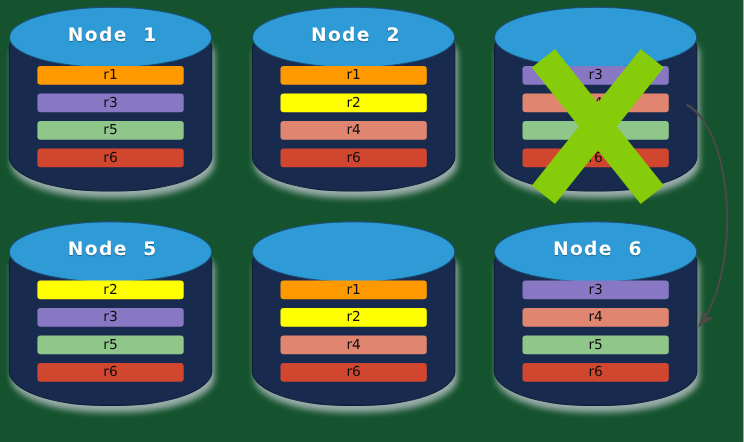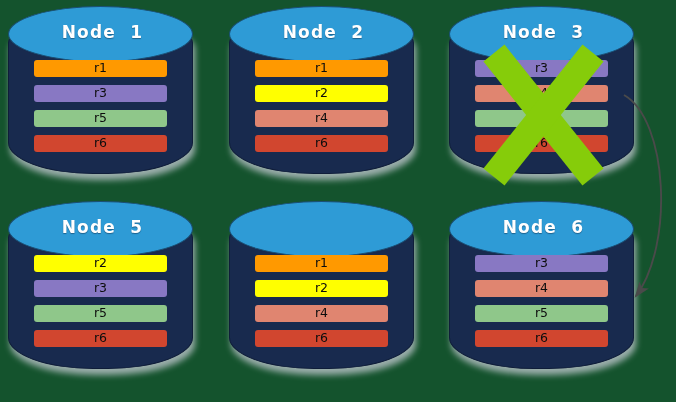--- a/index.html
+++ b/index.html
@@ -124,21 +124,20 @@
           <div class="bar" style="background: rgb(255, 153, 0); color: rgb(13, 13, 13);">r1</div>
           <div class="bar" style="background: rgb(255, 255, 0); color: rgb(13, 13, 13);">r2</div>
           <div class="bar" style="background: rgb(224, 133, 112); color: rgb(13, 13, 13);">r4</div>
           <div class="bar" style="background: rgb(209, 70, 47); color: rgb(13, 13, 13);">r6</div>
         </div>
       </div>
       <div class="node" style="left: 447px; top: 4px;">
         <div class="cyl-shadow"></div>
         <div class="cyl-body" style="background: rgb(24, 42, 78);"></div>
         <div class="cyl-top" style="background: rgb(46, 155, 214);"></div>
-        <div class="cyl-top-label">Node  3</div>
         <div class="bars">
           <div class="bar" style="background: rgb(136, 120, 195); color: rgb(13, 13, 13);">r3</div>
           <div class="bar" style="background: rgb(224, 133, 112); color: rgb(13, 13, 13);">r4</div>
           <div class="bar" style="background: rgb(143, 199, 138); color: rgb(13, 13, 13);">r5</div>
           <div class="bar" style="background: rgb(209, 70, 47); color: rgb(13, 13, 13);">r6</div>
         </div>
         <svg class="fail-x" viewBox="0 0 193 182">
           <line x1="47" y1="49" x2="146" y2="173" stroke="#86cc0a" stroke-width="27"></line>
           <line x1="146" y1="49" x2="47" y2="173" stroke="#86cc0a" stroke-width="27"></line>
         </svg>

